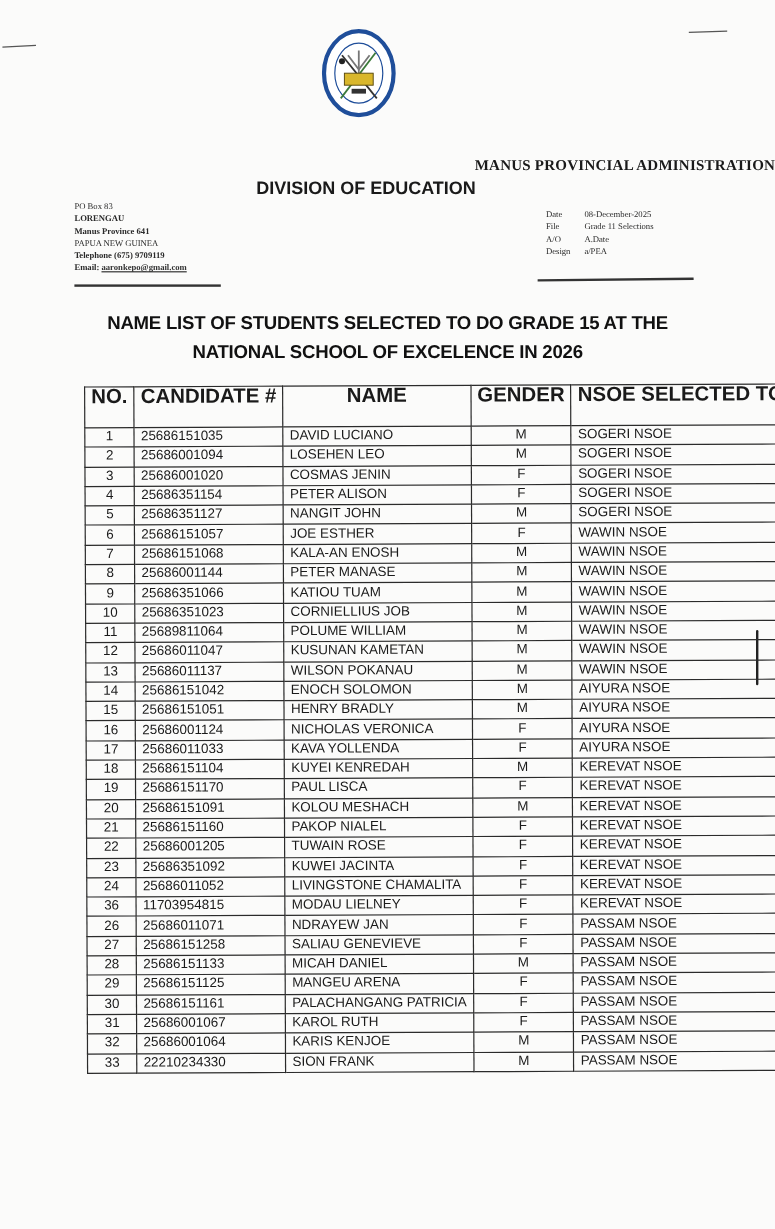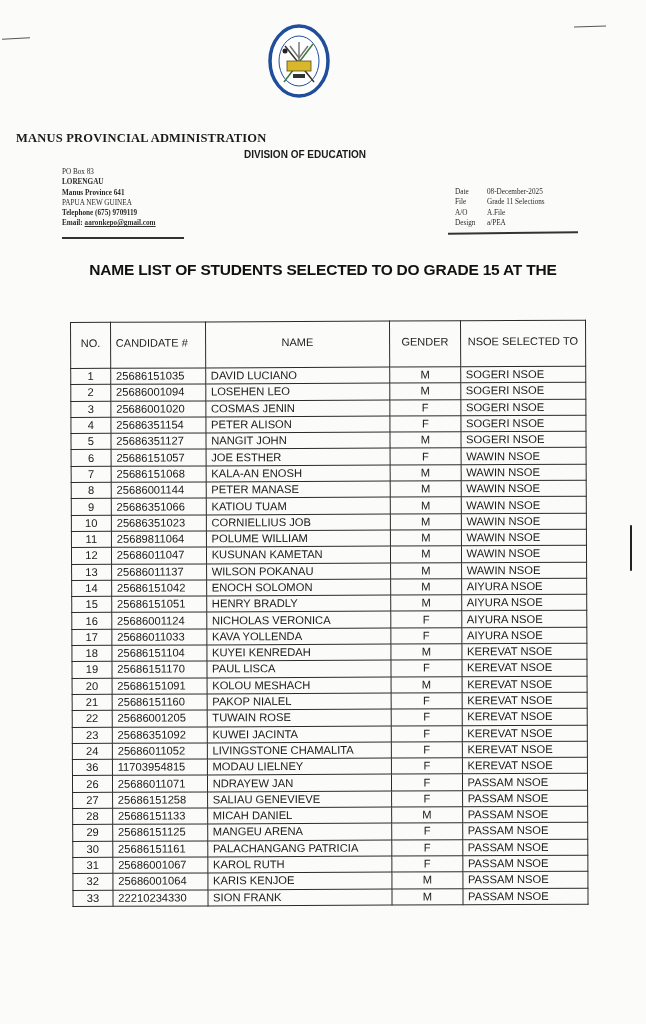--- a/index.html
+++ b/index.html
@@ -4,46 +4,46 @@
 <style>
   html, body { margin: 0; padding: 0; }
   body {
     width: 646px; height: 1024px; background: #fbfbfa; position: relative; overflow: hidden;
     font-family: "Liberation Sans", sans-serif; color: #1a1a1a;
   }
   .mark { position: absolute; background: #555; height: 1px; }
   .vmark { position: absolute; background: #222; width: 2px; border-radius: 1px; }
   .logo { position: absolute; left: 268px; top: 24px; width: 62px; height: 74px; }
   .org-title {
-    position: absolute; left: 0; width: 646px; top: 131px; text-align: left;
+    position: absolute; left: 0; width: 646px; top: 131px; text-align: right;
     font-family: "Liberation Serif", serif; font-weight: bold; font-size: 12.5px; letter-spacing: 0.2px; padding-left: 16px; box-sizing: border-box;
   }
   .org-sub {
     position: absolute; left: 0; width: 546px; top: 149px; text-align: center;
-    font-weight: bold; font-size: 10px; padding-left: 64px; box-sizing: border-box;
+    font-weight: bold; font-size: 15px; padding-left: 64px; box-sizing: border-box;
   }
   .addr { position: absolute; left: 62px; top: 167px; font-family: "Liberation Serif", serif; font-size: 7.2px; line-height: 10.3px; color: #2a2a2a; }
   .addr div { white-space: nowrap; }
   .addr .bold { font-weight: bold; }
   .addr .email-link { color: #333; text-decoration: underline; }
-  .meta { position: absolute; left: 455px; top: 187px; font-family: "Liberation Serif", serif; font-size: 7.2px; line-height: 10.3px; color: #2a2a2a; }
+  .meta { position: absolute; left: 455px; top: 174px; font-family: "Liberation Serif", serif; font-size: 7.2px; line-height: 10.3px; color: #2a2a2a; }
   .meta .row { display: flex; white-space: nowrap; }
   .meta .k { width: 32px; }
   .rule { position: absolute; height: 1.5px; background: #333; }
   .doc-title {
     position: absolute; left: 0; width: 646px; top: 258px; text-align: center;
     font-weight: bold; font-size: 15.5px; line-height: 24px; letter-spacing: -0.2px; color: #111;
   }
   table.list {
     position: absolute; left: 70px; top: 322px; width: 516px; border-collapse: collapse;
     font-size: 11.2px; transform: rotate(-0.25deg); transform-origin: left top;
   }
   table.list th, table.list td { border: 1px solid #2b2b2b; padding: 0 5px; height: 15.3px; line-height: 15px; white-space: nowrap; }
   table.list { border: 1.5px solid #222; }
-  table.list th { font-weight: normal; font-size: 11px; vertical-align: top; padding-top: 13px; height: 32px; line-height: 14px; }
+  table.list th { font-weight: bold; font-size: 17px; vertical-align: top; padding-top: 1px; height: 32px; line-height: 14px; }
   .c-no { width: 28px; text-align: center; }
   .c-cand { width: 82px; }
   .c-name { width: 170px; }
   .c-gender { width: 58px; text-align: center; }
   .c-nsoe { width: 112px; }
   th.c-cand, th.c-name, th.c-nsoe { text-align: center; }
   th.c-cand { text-align: left; }
 </style>
 </head>
 <body>
@@ -83,33 +83,34 @@
   <div class="row">
       <span class="k">Date</span>
       <span>08-December-2025</span>
     </div>
   <div class="row">
       <span class="k">File</span>
       <span>Grade 11 Selections</span>
     </div>
   <div class="row">
       <span class="k">A/O</span>
-      <span>A.File</span>
+      <span>A.Date</span>
     </div>
   <div class="row">
       <span class="k">Design</span>
       <span>a/PEA</span>
     </div>
 </div>
 
 <div class="rule" style="left:62px; top:237px; width:122px;"></div>
 <div class="rule" style="left:448px; top:232px; width:130px; transform:rotate(-0.6deg);"></div>
 
 <div class="doc-title">
   <div>NAME LIST OF STUDENTS SELECTED TO DO GRADE 15 AT THE</div>
+  <div>NATIONAL SCHOOL OF EXCELENCE IN 2026</div>
 </div>
 
 <table class="list">
   <thead>
     <tr>
       <th class="c-no">NO.</th>
       <th class="c-cand">CANDIDATE #</th>
       <th class="c-name">NAME</th>
       <th class="c-gender">GENDER</th>
       <th class="c-nsoe">NSOE SELECTED TO</th>

